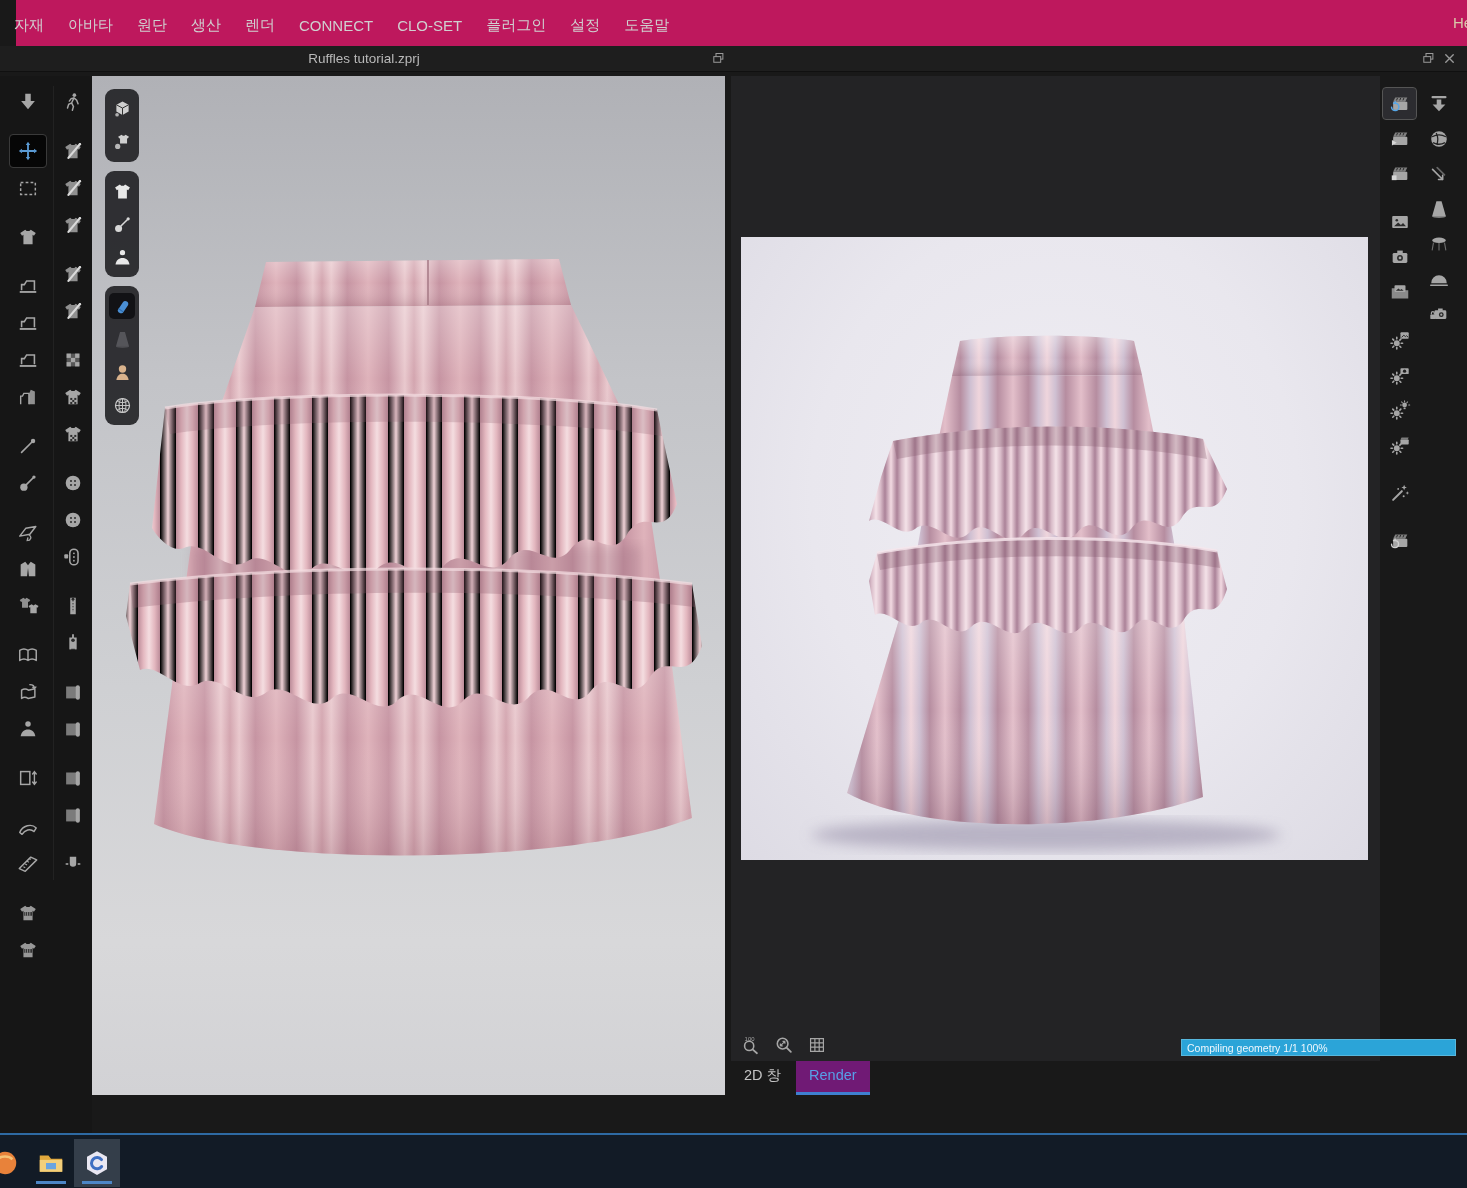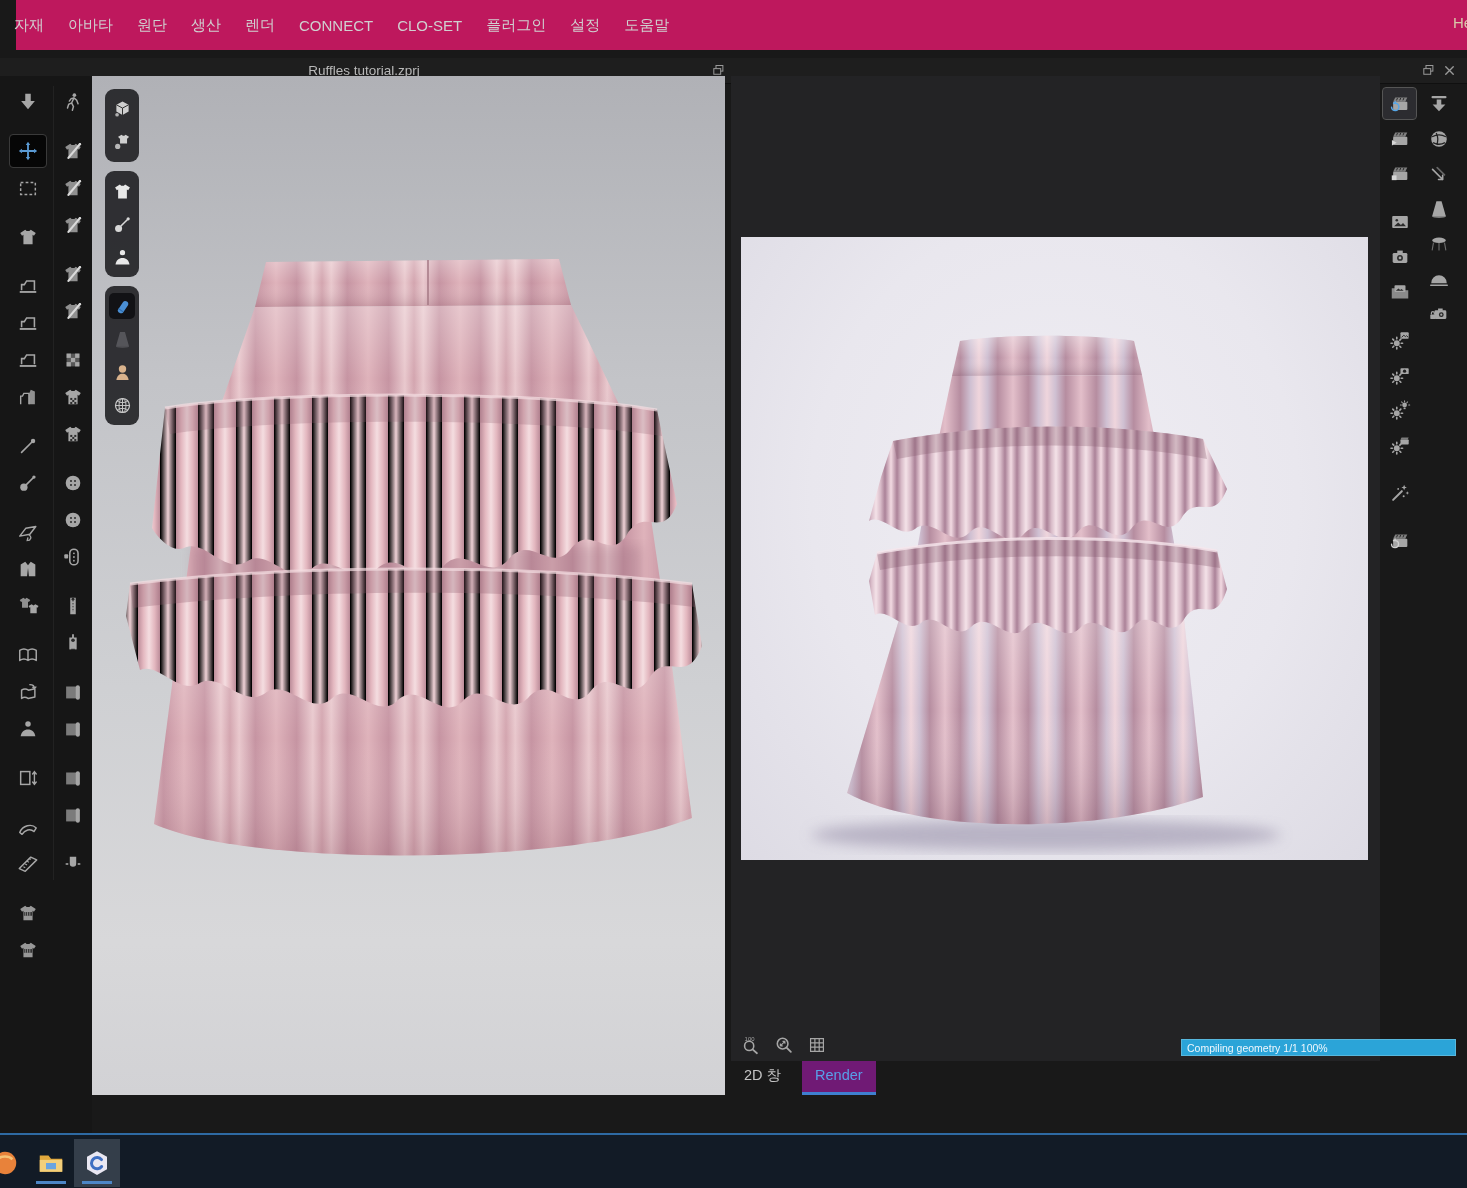--- a/index.html
+++ b/index.html
@@ -6,21 +6,21 @@
   .screen{position:relative;width:1467px;height:1188px;background:#191919;overflow:hidden;
           font-family:"Liberation Sans",sans-serif;-webkit-font-smoothing:antialiased;}
   
   .menubar{position:absolute;left:16px;top:0;width:100%;height:50px;background:#be185d;}
   .menu-items{position:absolute;left:0;top:0;height:50px;display:flex;align-items:center;}
   .menu-item{color:#d0d0d0;font-size:15px;padding:0 12px;white-space:nowrap;cursor:default;}
   .menu-item.clipped{margin-left:-14px;}
   .user-label{position:absolute;right:-4px;top:14px;color:#d8c9a9;font-size:15px;width:34px;
               overflow:hidden;white-space:nowrap;}
   
-  .titlerow{position:absolute;left:0;top:58px;width:100%;height:25px;background:#1e1e1e;
+  .titlerow{position:absolute;left:0;top:46px;width:100%;height:25px;background:#1e1e1e;
             border-bottom:1px solid #101010;}
   .win-title{position:absolute;top:0;height:25px;line-height:25px;text-align:center;
              color:#b9b9b9;font-size:13.5px;}
   .wt-garment{left:0;width:728px;}
   .wt-render{left:731px;width:686px;}
   .win-ctrl{position:absolute;top:3px;width:18px;height:18px;display:flex;align-items:center;
             justify-content:center;}
   .win-ctrl svg{width:15px;height:15px;}
   
   .sidebar{position:absolute;left:0;top:76px;width:92px;height:1057px;background:#161616;}
@@ -49,21 +49,21 @@
       background:radial-gradient(ellipse at 50% 42%,#efedf3 0%,#e9e7ee 55%,#dddbe4 100%);}
   .render-controls{position:absolute;left:8px;top:957px;display:flex;gap:9px;}
   .rc-btn{width:24px;height:24px;display:flex;align-items:center;justify-content:center;cursor:pointer;}
   .rc-btn svg{width:22px;height:22px;}
   
   .progress{position:absolute;left:1181px;top:1039px;width:273px;height:15px;background:#0f3a4d;
             border:1px solid #57b7dd;overflow:hidden;}
   .progress .fill{height:100%;background:#2ba4d8;display:flex;align-items:center;}
   .progress span{font-size:10.5px;color:#eef7fd;padding-left:5px;white-space:nowrap;}
   
-  .tabs{position:absolute;left:731px;top:1061px;height:34px;display:flex;gap:8px;}
+  .tabs{position:absolute;left:731px;top:1061px;height:34px;display:flex;gap:2px;}
   .tab{padding:0 13px;font-size:14.5px;line-height:29px;color:#c4c4c4;cursor:pointer;}
   .tab.active{color:#589fe8;background:#701a75;border-bottom:3px solid #3f7fd0;}
   
   .right-col{position:absolute;display:flex;flex-direction:column;gap:4px;}
   .colA{left:1383px;top:88px;}
   .colB{left:1422px;top:88px;}
   .right-col .tool-btn{width:33px;height:31px;}
   .right-col .tool-btn.gap{margin-top:13px;}
   .right-col .tool-btn.selected{background:#2c2c30;outline:1px solid #555;}
   

